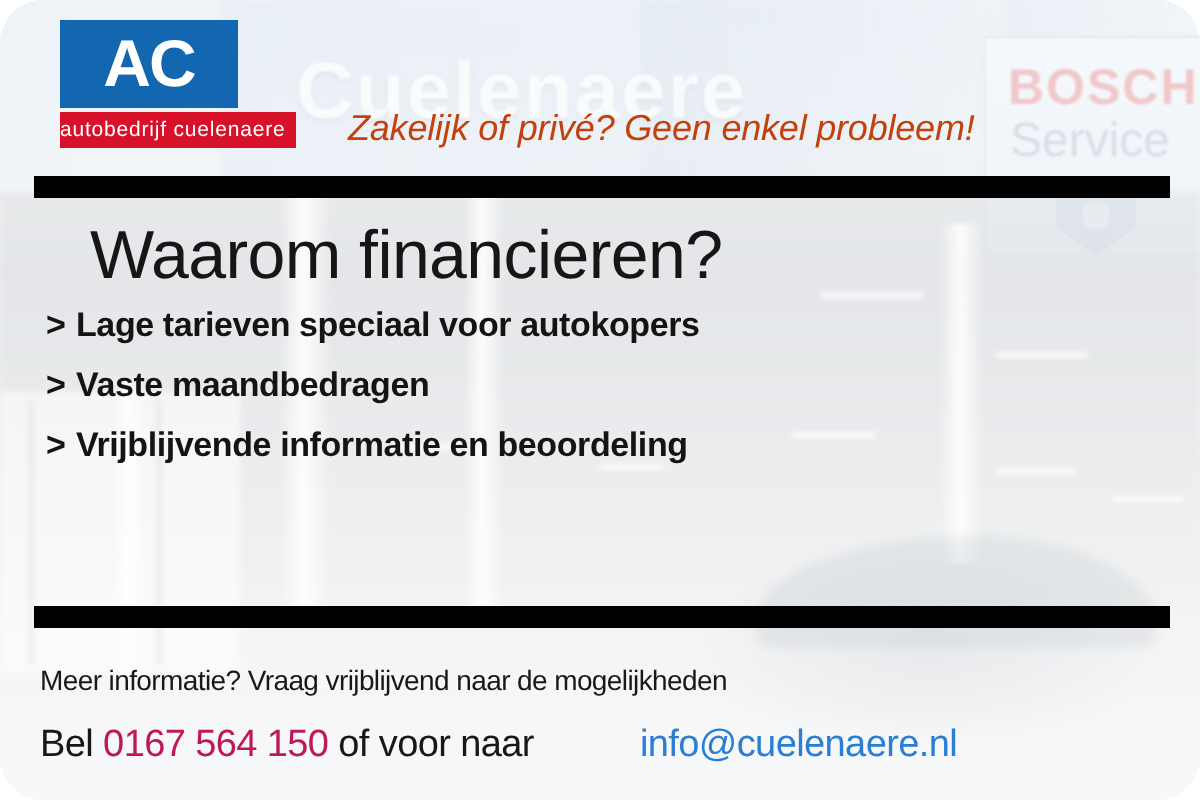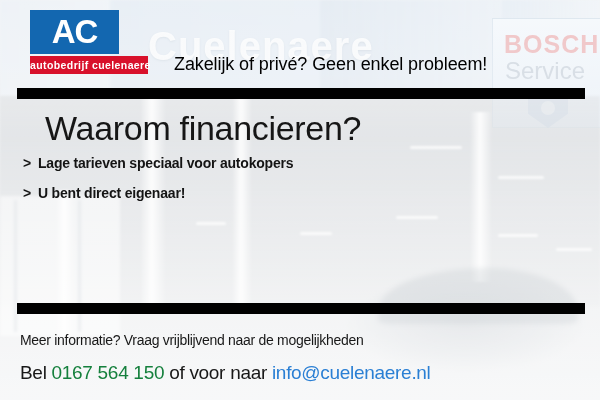--- a/index.html
+++ b/index.html
@@ -7,20 +7,21 @@
     padding: 0;
     background: #ffffff;
   }
   #banner {
     position: relative;
     width: 600px;
     height: 400px;
     overflow: hidden;
     font-family: "Liberation Sans", sans-serif;
     background: #f2f3f5;
+    border-radius: 22px;
   }
 
   
   .bg-layer {
     position: absolute;
     inset: 0;
     overflow: hidden;
   }
   
   .bg-base {
@@ -203,41 +204,41 @@
     width: 118px;
     margin-top: 2px;
     background: #d8112b;
     color: #ffffff;
     font-family: "Liberation Sans", sans-serif;
     font-size: 10.5px;
     letter-spacing: 0.4px;
     text-align: left;
     padding: 3px 0 3px 0;
     white-space: nowrap;
-    font-weight: bold;
   }
 
   
   .headline {
     position: absolute;
     left: 174px; top: 8px;
     font-family: "Liberation Sans", sans-serif;
     font-size: 33px;
     font-weight: 400;
     color: #1a1a1a;
     letter-spacing: -0.3px;
     white-space: nowrap;
   }
   .subheadline {
     position: absolute;
     left: 174px; top: 54px;
     font-family: "Liberation Sans", sans-serif;
     font-size: 18px;
-    font-weight: 400;
-    color: #000000;
+    font-style: italic;
+    font-weight: 400;
+    color: #c2410c;
     letter-spacing: -0.1px;
     white-space: nowrap;
     text-align: right;
   }
 
   
   .rule {
     position: absolute;
     left: 17px;
     width: 568px;
@@ -260,21 +261,21 @@
     margin-left: 23px;
   }
   .benefits {
     position: absolute;
     left: 23px; top: 148px;
     margin: 0; padding: 0;
     list-style: none;
   }
   .benefit-item {
     font-family: "Liberation Sans", sans-serif;
-    font-size: 14px;
+    font-size: 17px;
     font-weight: 700;
     color: #141414;
     letter-spacing: -0.2px;
     line-height: 30px;
     white-space: nowrap;
   }
   .benefit-marker {
     display: inline-block;
     width: 15px;
     font-weight: 700;
@@ -294,21 +295,21 @@
   .footer-line2 {
     position: absolute;
     left: 20px; top: 362px;
     font-family: "Liberation Sans", sans-serif;
     font-size: 19px;
     font-weight: 400;
     color: #181818;
     letter-spacing: -0.3px;
     white-space: nowrap;
   }
-  .phone { color: #15803d; margin-top: 12px; }
+  .phone { color: #be185d; margin-top: 12px; }
   .email { color: #2a7fd4; }
 </style>
 </head>
 <body>
 
 <div id="banner">
 
   <div class="bg-layer">
     <div class="bg-base"></div>
 
@@ -359,26 +360,29 @@
 
     <div class="rule rule-top"></div>
 
     <div class="main-title">Waarom financieren?</div>
 
     <ul class="benefits">
       <li class="benefit-item">
         <span class="benefit-marker">&gt;</span><span>Lage tarieven speciaal voor autokopers</span>
       </li>
       <li class="benefit-item">
-        <span class="benefit-marker">&gt;</span><span>U bent direct eigenaar!</span>
+        <span class="benefit-marker">&gt;</span><span>Vaste maandbedragen</span>
+      </li>
+      <li class="benefit-item">
+        <span class="benefit-marker">&gt;</span><span>Vrijblijvende informatie en beoordeling</span>
       </li>
     </ul>
 
     <div class="rule rule-bottom"></div>
 
     <div class="footer-line1">Meer informatie? Vraag vrijblijvend naar de mogelijkheden</div>
 
     <div class="footer-line2">
-      <span>Bel </span><a class="phone" href="#" style="text-decoration:none;">0167 564 150</a><span> of voor naar </span><a class="email" href="#" style="text-decoration:none;">info@cuelenaere.nl</a>
+      <span>Bel </span><a class="phone" href="#" style="text-decoration:none;">0167 564 150</a><span> of voor naar </span><a class="email" href="#" style="text-decoration:none;margin-left:48px;">info@cuelenaere.nl</a>
     </div>
 
   </div>
 </div>
 
 </body></html>

